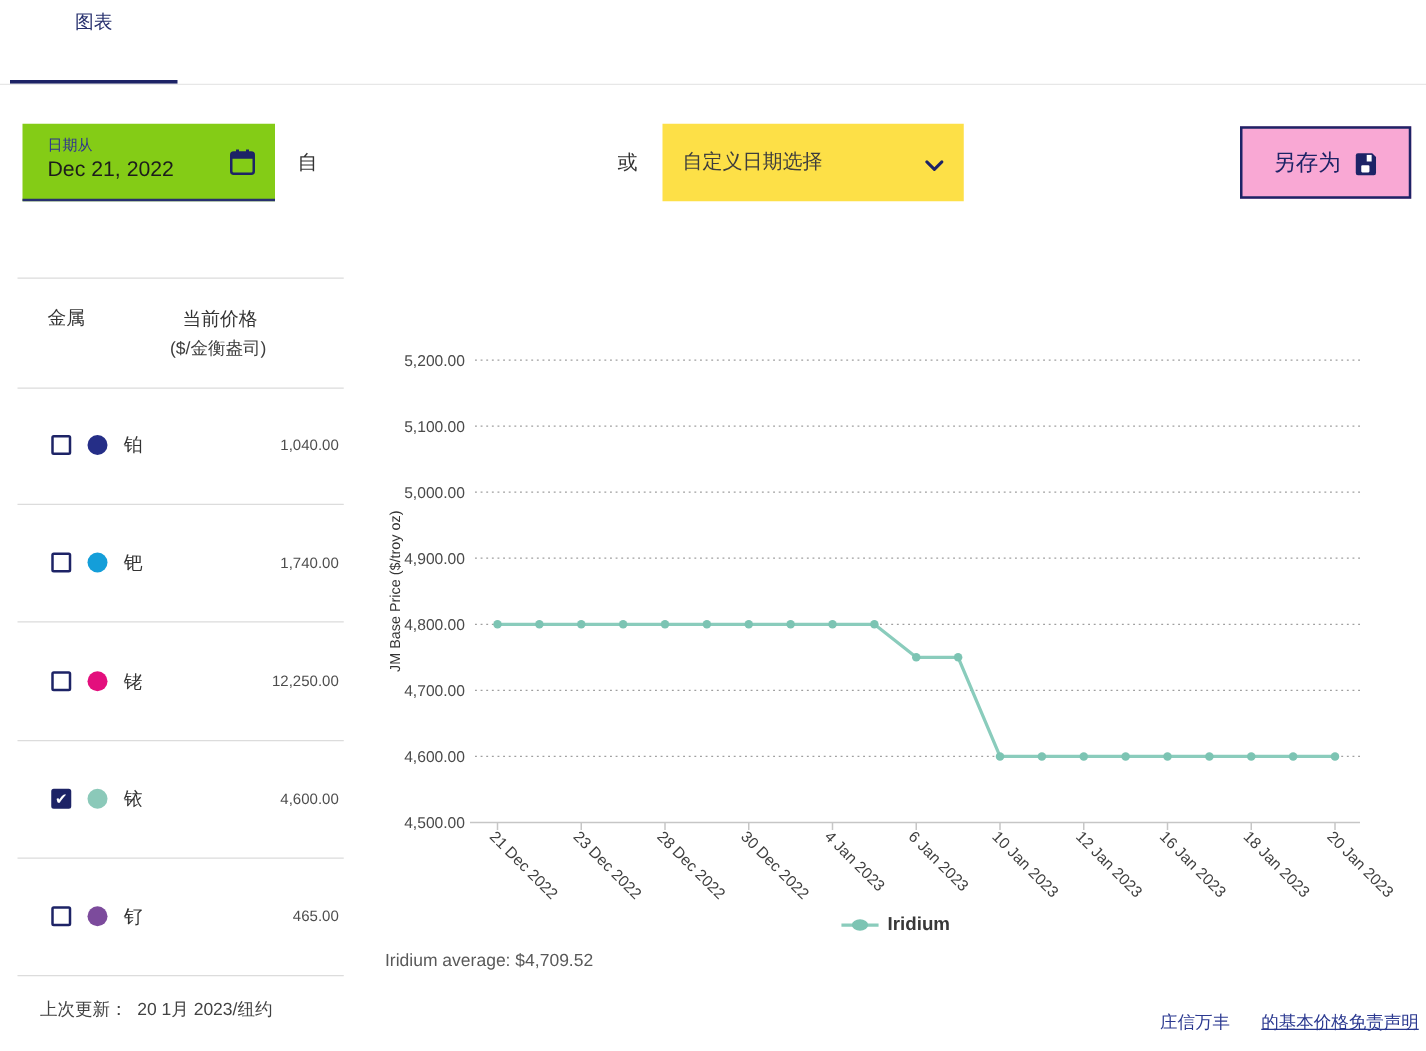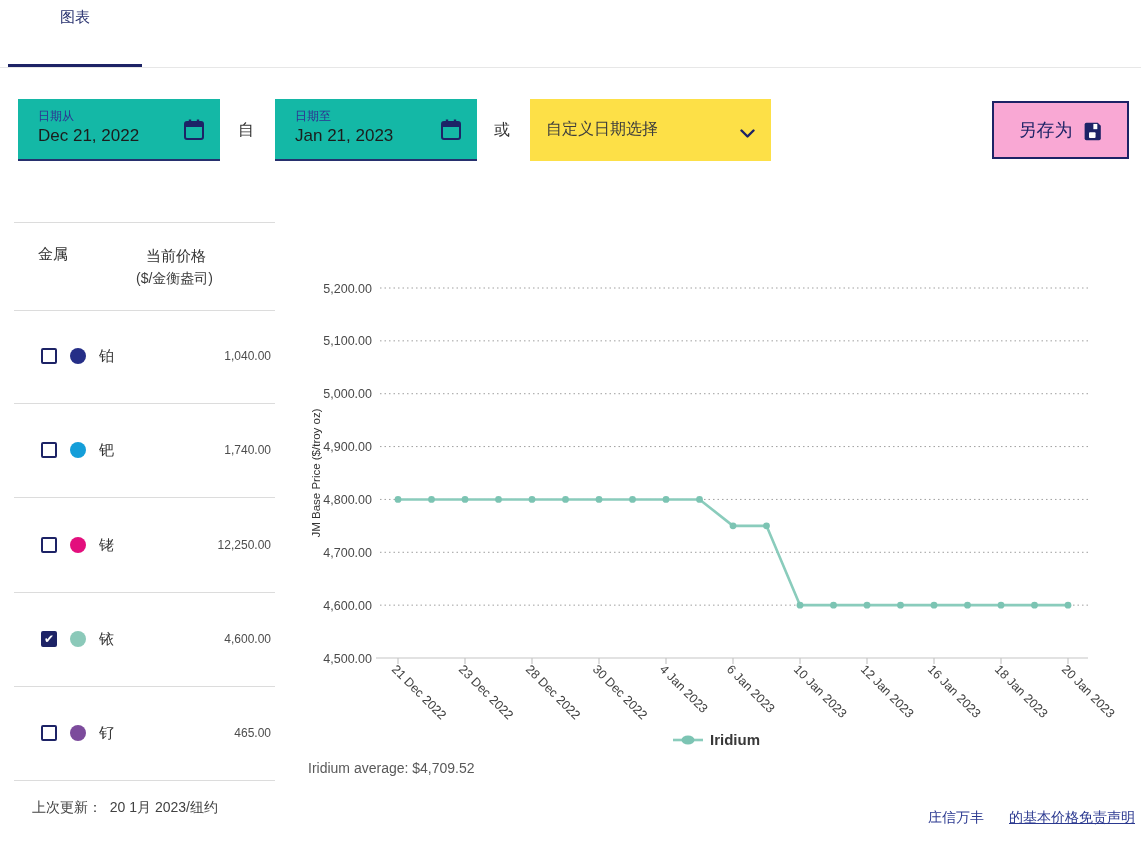--- a/index.html
+++ b/index.html
@@ -10,21 +10,21 @@
   }
   
   .tab { position:absolute; top:8px; height:59px; width:134px;
     display:flex; align-items:flex-start; justify-content:center;
     font-size:15px; color:#27306e; cursor:pointer; }
   .tab-chart { left:8px; border-bottom:3px solid #1d2366; }
   .tab-table { left:143px; background:#f7f7f7; }
   .tabs-separator { position:absolute; left:0; top:67px; width:1141px; height:1px; background:#e7e7e7; }
   
   .date-field { position:absolute; top:99px; width:202px; height:62px;
-    background:#14b8a6; border-bottom:2px solid #27306e; cursor:pointer; }
+    background:#84cc16; border-bottom:2px solid #27306e; cursor:pointer; }
   .date-from { left:18px; } .date-to { left:275px; }
   .field-label { position:absolute; left:20px; top:9px; font-size:12px; color:#2e3192; }
   .field-value { position:absolute; left:20px; top:27px; font-size:17px; color:#1c1c1c; }
   .cal-icon { position:absolute; right:15px; top:19px; }
   .connector { position:absolute; top:120px; font-size:16px; color:#333; }
   .conn-from { left:238px; } .conn-or { left:494px; }
   .preset-select { position:absolute; left:530px; top:99px; width:241px; height:62px;
     background:#fde047; cursor:pointer; }
   .preset-value { position:absolute; left:16px; top:20px; font-size:16px; color:#3d3d3d; }
   .chevron-icon { position:absolute; right:16px; top:26px; }
@@ -76,32 +76,20 @@
       <svg width="22" height="23" viewBox="0 0 22 23">
         <rect x="2" y="4" width="18" height="17" rx="2" fill="none" stroke="#1d2366" stroke-width="2"></rect>
         <rect x="2" y="4" width="18" height="5" fill="#1d2366"></rect>
         <line x1="7" y1="1.5" x2="7" y2="6" stroke="#1d2366" stroke-width="2.4"></line>
         <line x1="15" y1="1.5" x2="15" y2="6" stroke="#1d2366" stroke-width="2.4"></line>
       </svg>
     </span>
   </div>
   <span class="connector conn-from">自</span>
 
-  <div class="date-field date-to">
-    <span class="field-label">日期至</span>
-    <span class="field-value">Jan 21, 2023</span>
-    <span class="cal-icon">
-      <svg width="22" height="23" viewBox="0 0 22 23">
-        <rect x="2" y="4" width="18" height="17" rx="2" fill="none" stroke="#1d2366" stroke-width="2"></rect>
-        <rect x="2" y="4" width="18" height="5" fill="#1d2366"></rect>
-        <line x1="7" y1="1.5" x2="7" y2="6" stroke="#1d2366" stroke-width="2.4"></line>
-        <line x1="15" y1="1.5" x2="15" y2="6" stroke="#1d2366" stroke-width="2.4"></line>
-      </svg>
-    </span>
-  </div>
   <span class="connector conn-or">或</span>
 
   <div class="preset-select">
     <span class="preset-value">自定义日期选择</span>
     <span class="chevron-icon">
       <svg width="15" height="10" viewBox="0 0 15 10">
         <path d="M1.5 1.5 L7.5 7.5 L13.5 1.5" fill="none" stroke="#1d2366" stroke-width="2.4" stroke-linecap="round" stroke-linejoin="round"></path>
       </svg>
     </span>
   </div>

